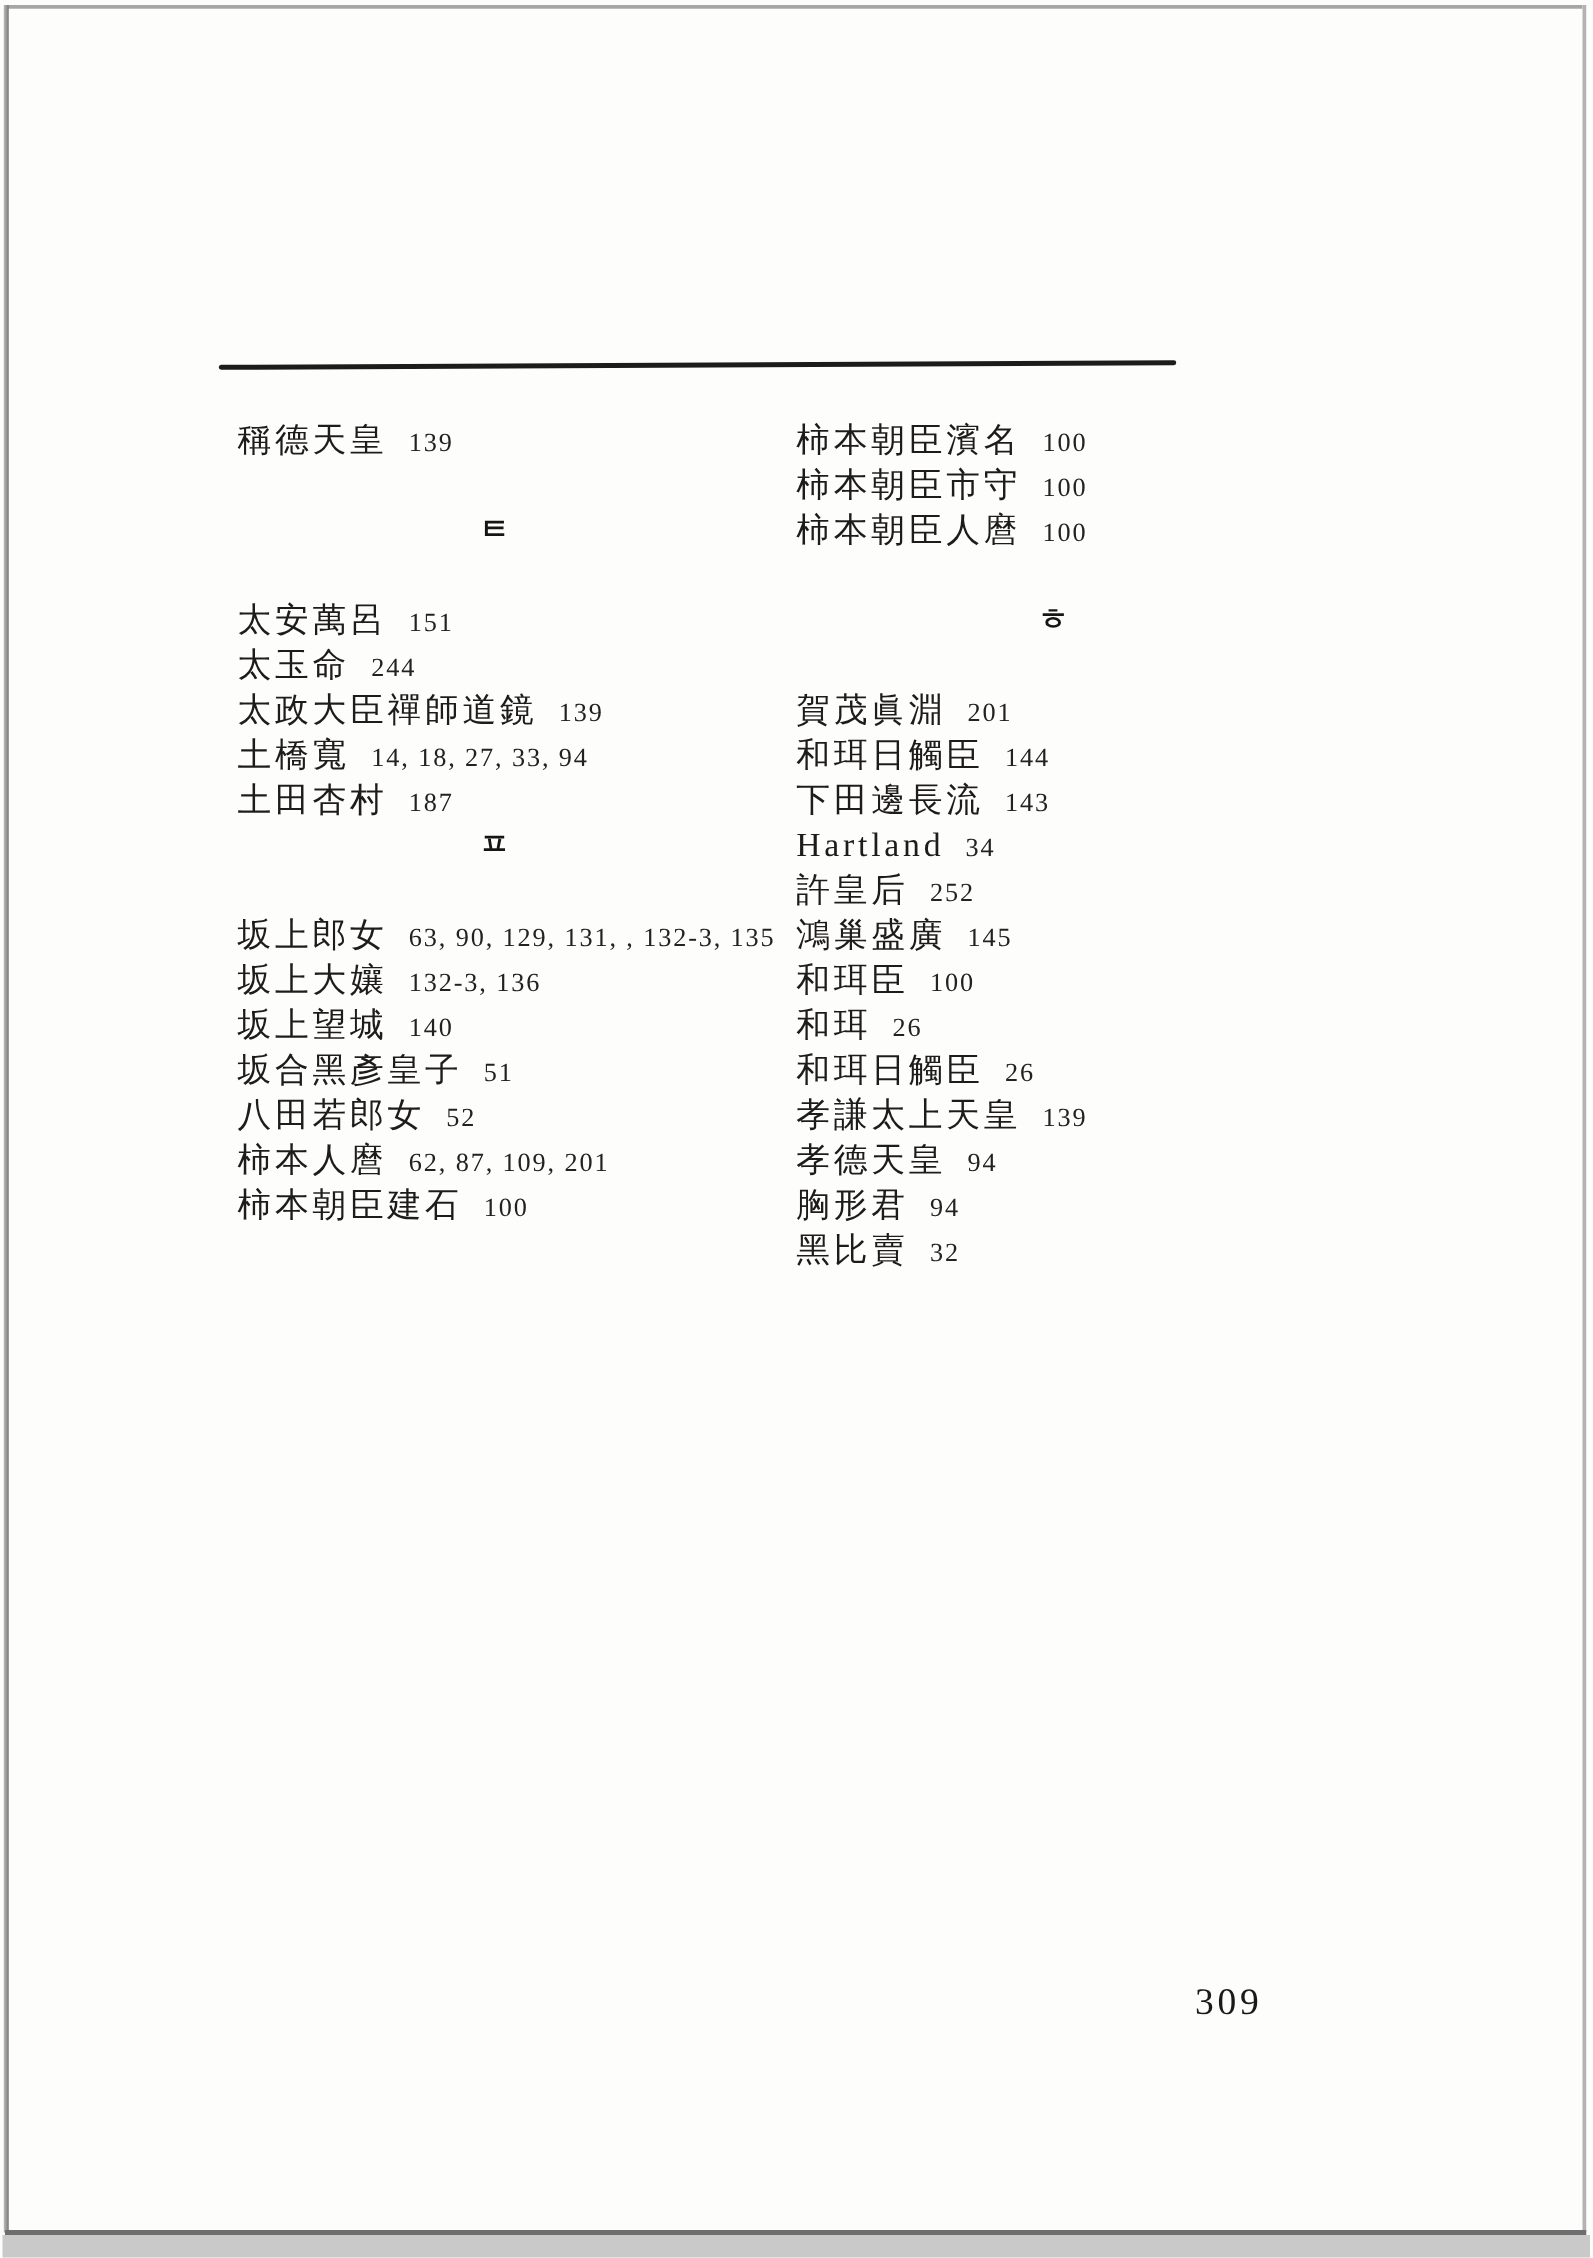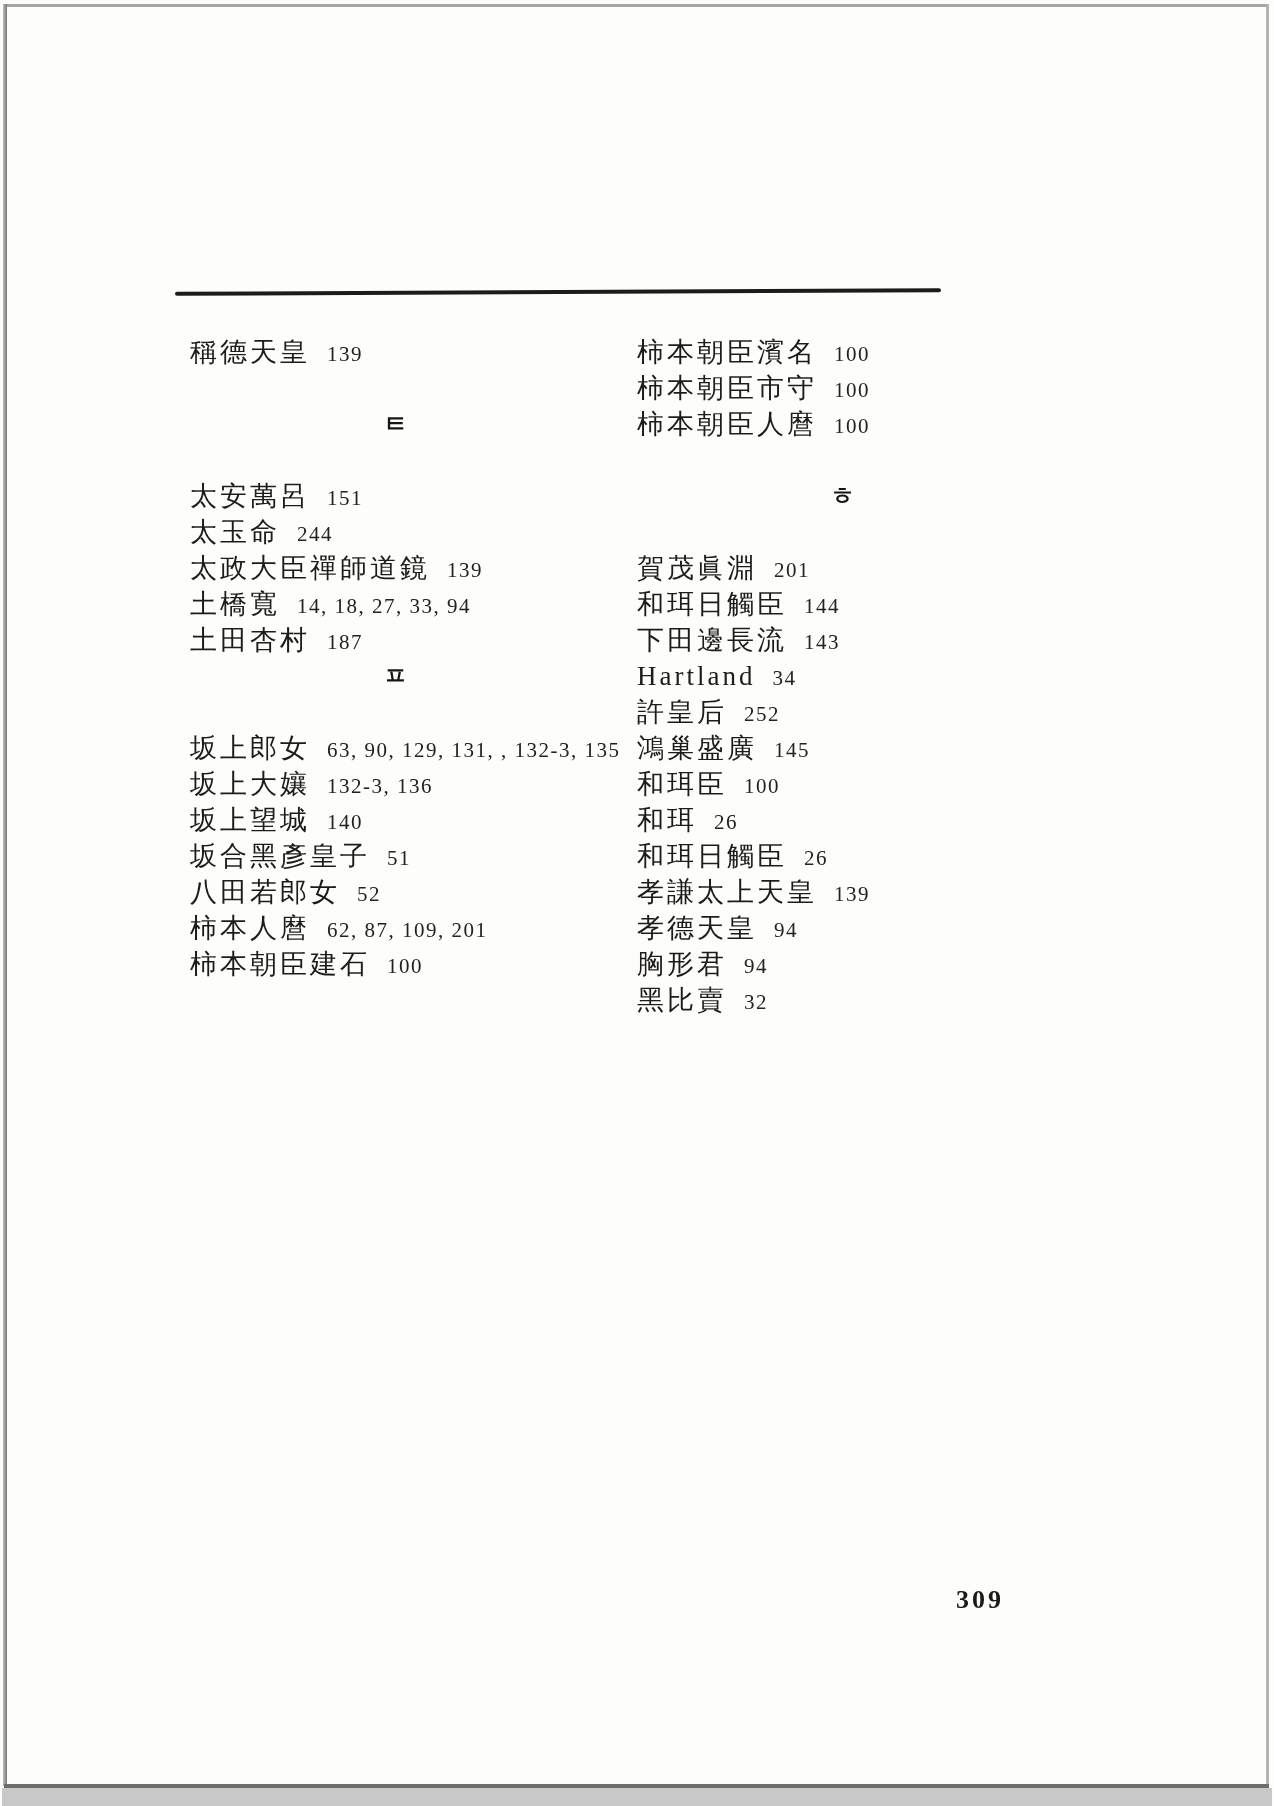--- a/index.html
+++ b/index.html
@@ -35,21 +35,21 @@
 
   .row { height:36px; line-height:36px; white-space:nowrap; }
   .row.header {
     text-align:center; font-weight:bold; font-size:24px; letter-spacing:1px; color:#161513;
   }
   .entry-name  { font-size:27px; letter-spacing:3px;margin-top:40px; }
   .entry-pages { font-size:21px; letter-spacing:1.5px; margin-left:17px; color:#242220; }
 
   .page-number {
     position:absolute; left:956px; top:1585px;
-    font-size:26px; letter-spacing:3px; font-weight:bold; color:#1b1a18;
+    font-size:30px; letter-spacing:3px; font-weight:normal; color:#1b1a18;
   }
 </style>
 </head>
 <body>
 
 <div class="frame-top"></div>
 <div class="frame-left"></div>
 <div class="frame-right"></div>
 <div class="frame-bottom-line"></div>
 <div class="frame-bottom-strip"></div>

